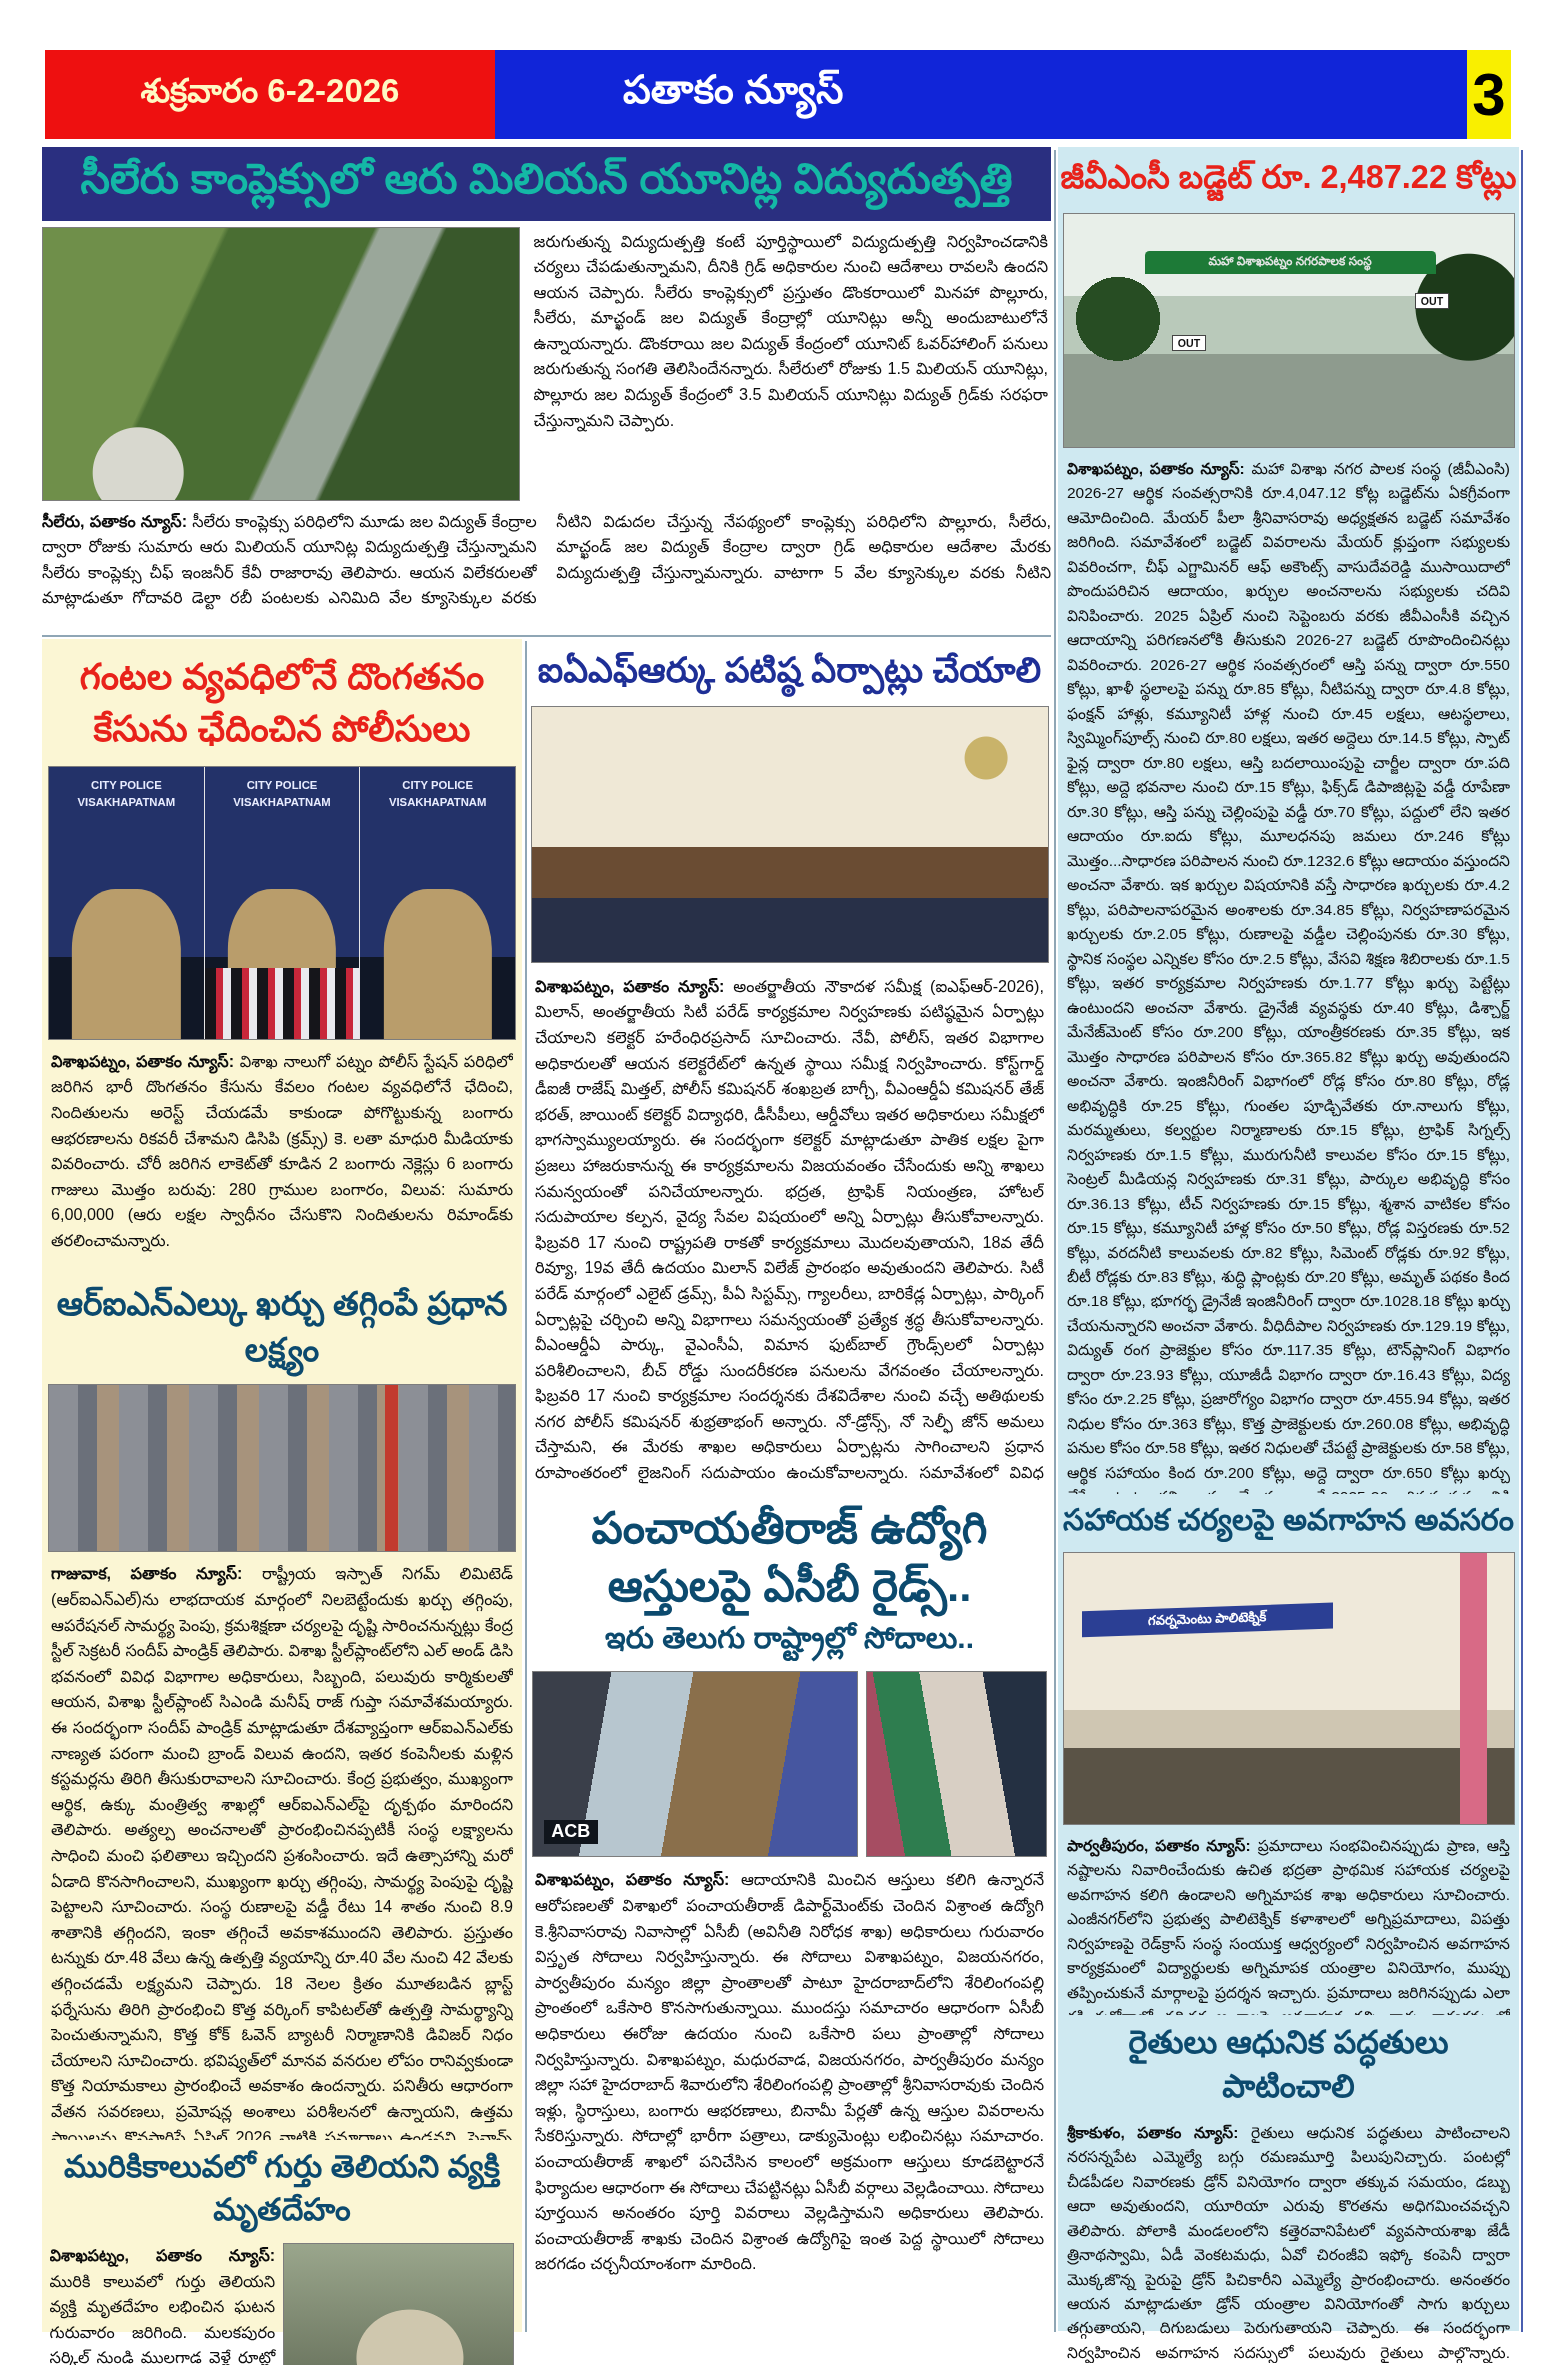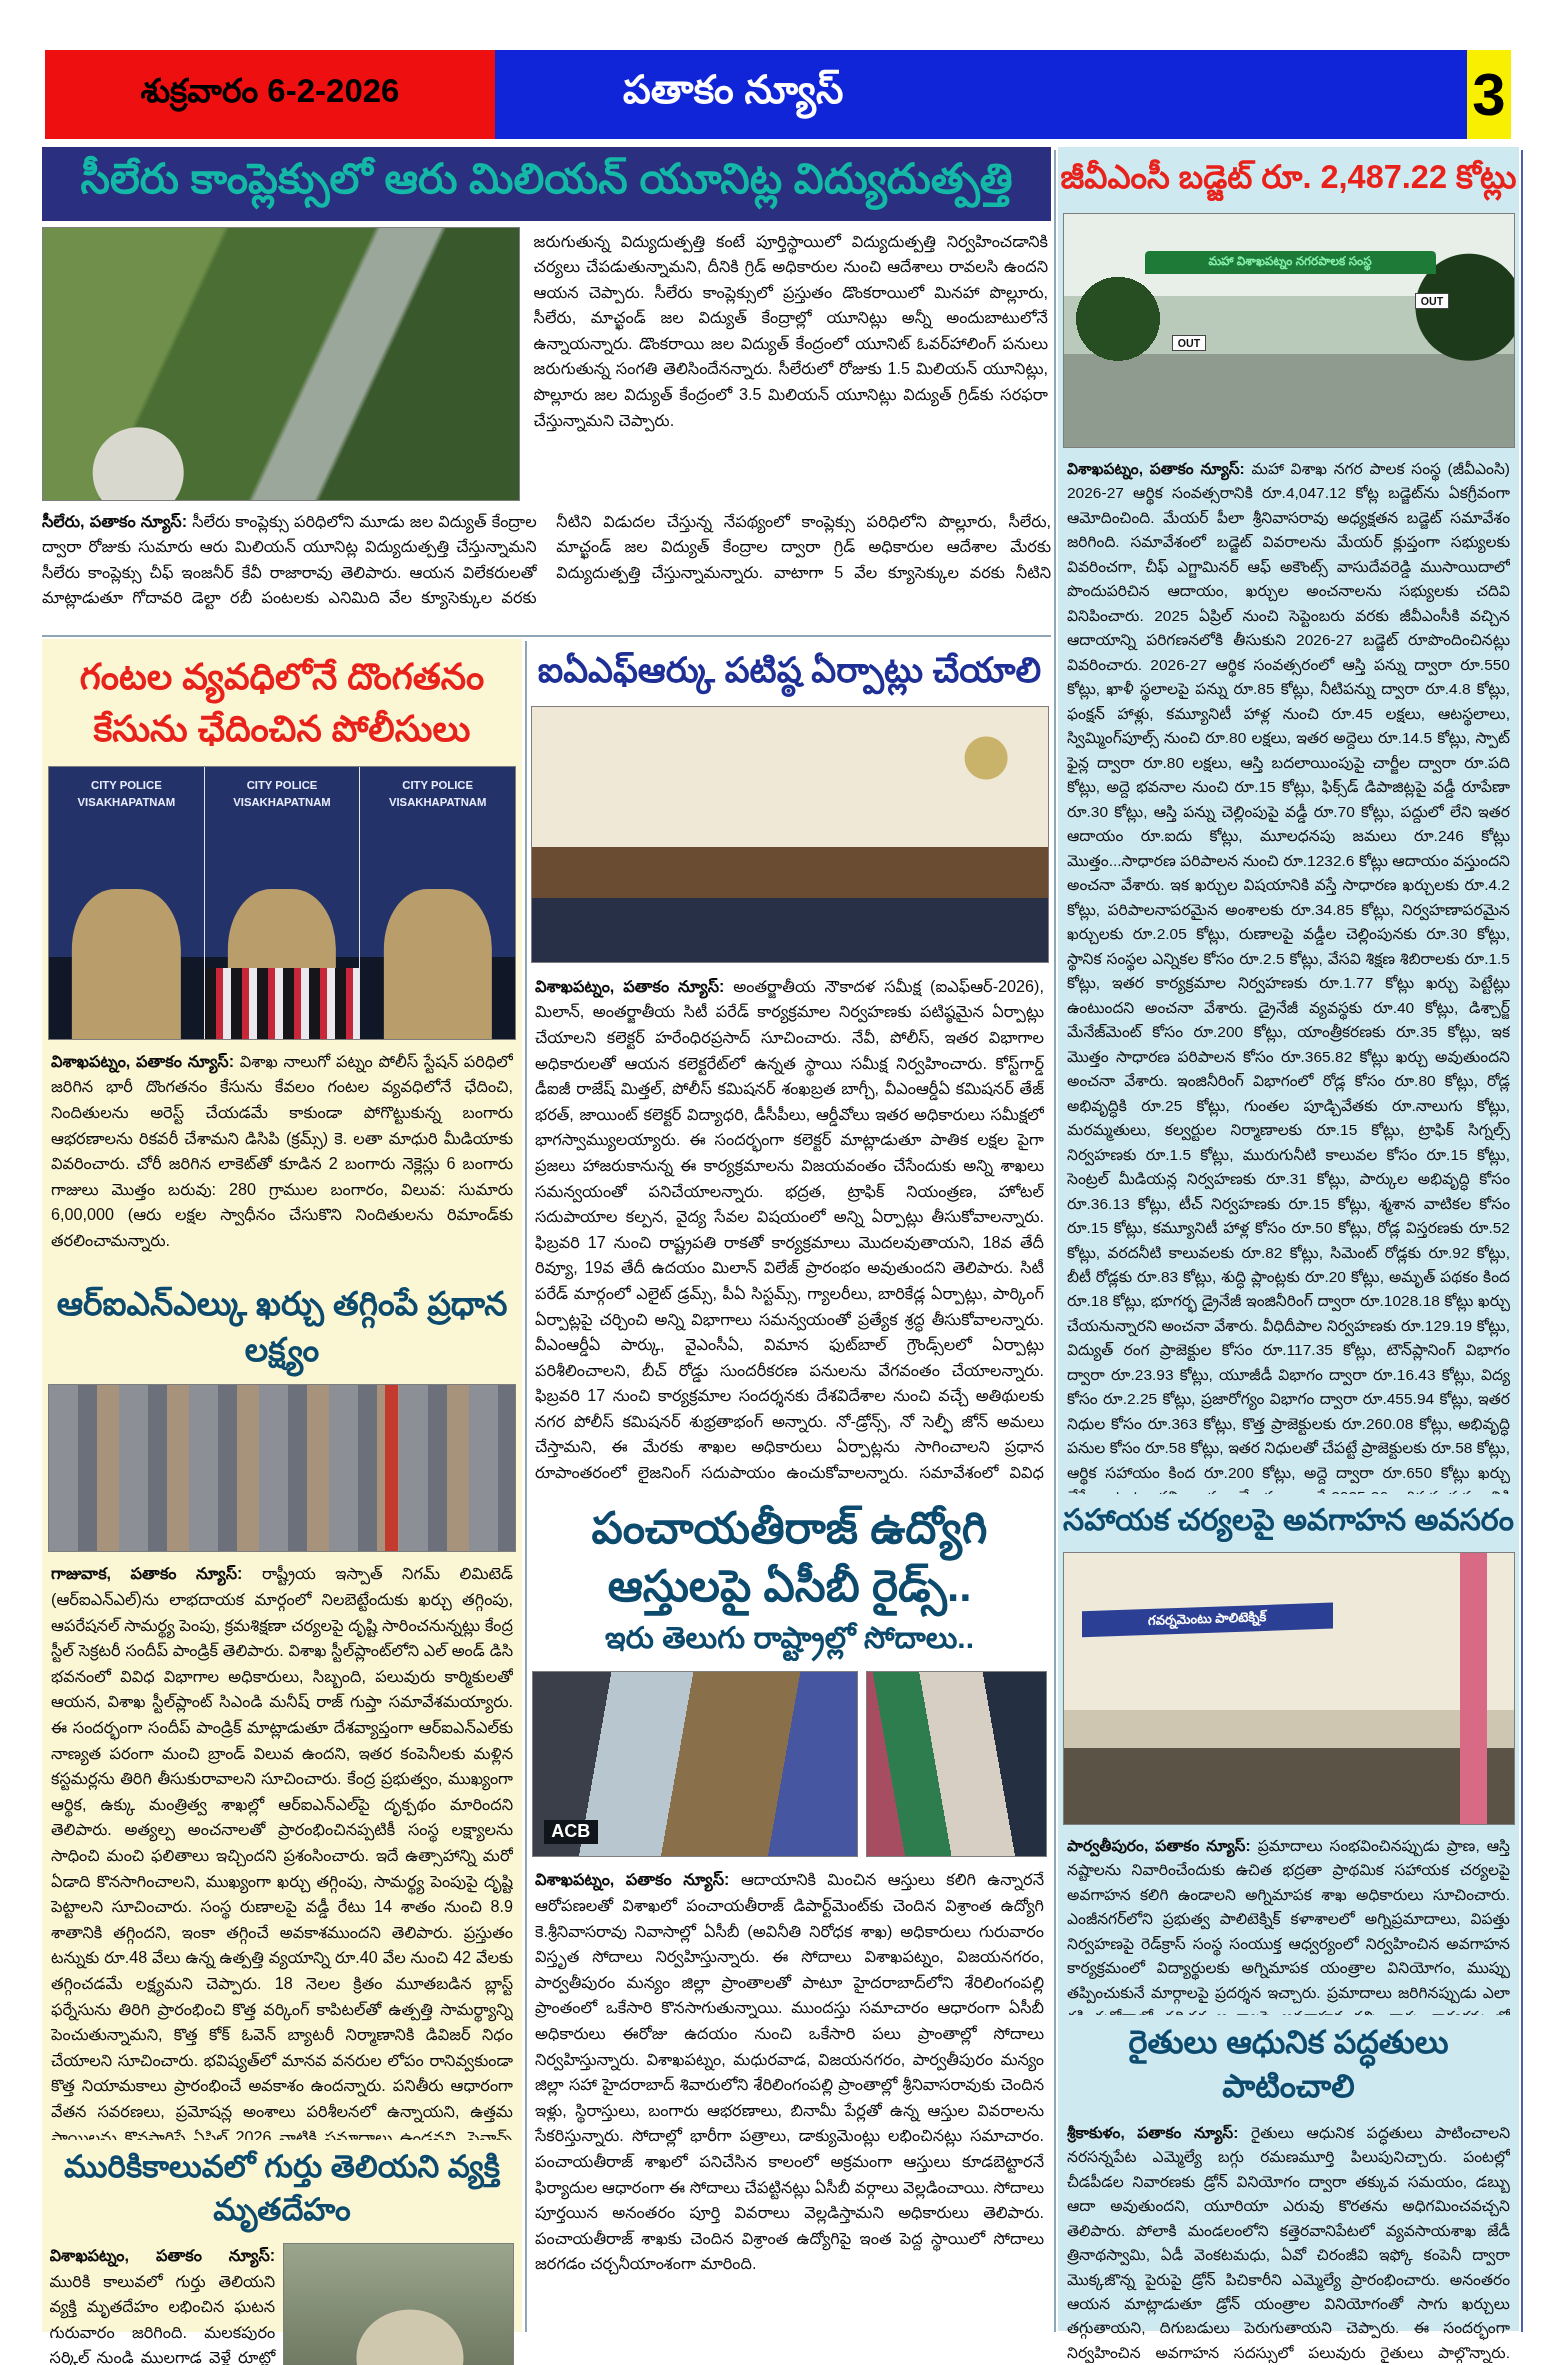--- a/index.html
+++ b/index.html
@@ -1,21 +1,21 @@
 <!DOCTYPE html>
 <html style="font-size:12px"><head>
 <meta charset="utf-8">
 <style>
   html,body{margin:0;padding:0;background:#e9e9e9;}
   .page{position:relative;width:1562px;height:2366px;background:#ffffff;
         font-family:"Liberation Sans",sans-serif;color:#0c0c0c;overflow:hidden;}
   
   .masthead-row{position:absolute;left:45px;top:50px;width:1466px;height:89px;display:flex;}
   .date-box{background:#ee1010;width:450px;display:flex;align-items:center;justify-content:center;
-            color:#000000;font-weight:bold;font-size:33px;}
+            color:#fef9c3;font-weight:bold;font-size:33px;}
   .title-box{background:#1125d8;flex:1;display:flex;align-items:center;
              padding-left:128px;color:#fff;font-weight:bold;font-size:39px;}
   .page-num{background:#f9ef00;width:44px;display:flex;align-items:center;justify-content:center;
             color:#000;font-weight:bold;font-size:60px;}
   
   .vrule{position:absolute;width:1.5px;background:#8fa6b5;}
   .hrule{position:absolute;height:1.5px;background:#8fa6b5;}
   
   .article{position:absolute;}
   .body{font-size:16.2px;line-height:1.58;text-align:justify;overflow:hidden;margin:0;}
@@ -83,21 +83,21 @@
   .ph-acb-r{flex:1;background:linear-gradient(80deg,#a64d62 0 18%,#2e7d4f 18% 40%,#d8cfc4 40% 70%,#243042 70% 100%);}
   .acb-body{margin:10.6px 6px 0 6px;height:521px;}
   
   .right-col{left:1058px;top:147px;width:461px;height:2184px;background:#cfe9f1;}
   .gvmc-hl{font-size:32.5px;padding-top:12px;}
   .ph-gate{height:233px;margin:9px 4.5px 0 4.5px;
           background:
             radial-gradient(circle at 12% 45%, #274d23 0 42px, transparent 42px),
             radial-gradient(circle at 90% 40%, #1d3a1a 0 53px, transparent 54px),
             linear-gradient(#e8efe9 0 35%, #b9c9ba 35% 60%, #8e9b8e 60% 100%);}
-  .gate-sign{position:absolute;left:18%;top:16%;width:64%;background:#1d7a37;color:#86efac;
+  .gate-sign{position:absolute;left:18%;top:16%;width:64%;background:#1d7a37;color:#e5e5e5;
           text-align:center;font-size:12px;font-weight:bold;padding:3px 1.5px;border-radius:4.5px 4.5px 0 0;}
   .out-a{left:24%;top:52%;background:#fff;color:#111;font-weight:bold;font-size:10.6px;padding:0.8px 5.3px;border:0.8px solid #444;}
   .out-b{left:78%;top:34%;background:#fff;color:#111;font-weight:bold;font-size:10.6px;padding:0.8px 5.3px;border:0.8px solid #444;}
   .gvmc-body{margin:9px 9px 0 9px;height:1037px;font-size:15.5px;}
   .aware-hl{font-size:30px;padding-top:9px;}
   .ph-fire{height:271px;margin:7.6px 4.5px 0 4.5px;
           background:
             linear-gradient(90deg, transparent 0 88%, #d86a86 88% 94%, transparent 94%),
             linear-gradient(#efe9da 0 58%, #cfc6b2 58% 72%, #5a5346 72% 100%);}
   .poly-sign{position:absolute;left:4%;top:20%;width:55%;background:#2b3f94;color:#fff;

